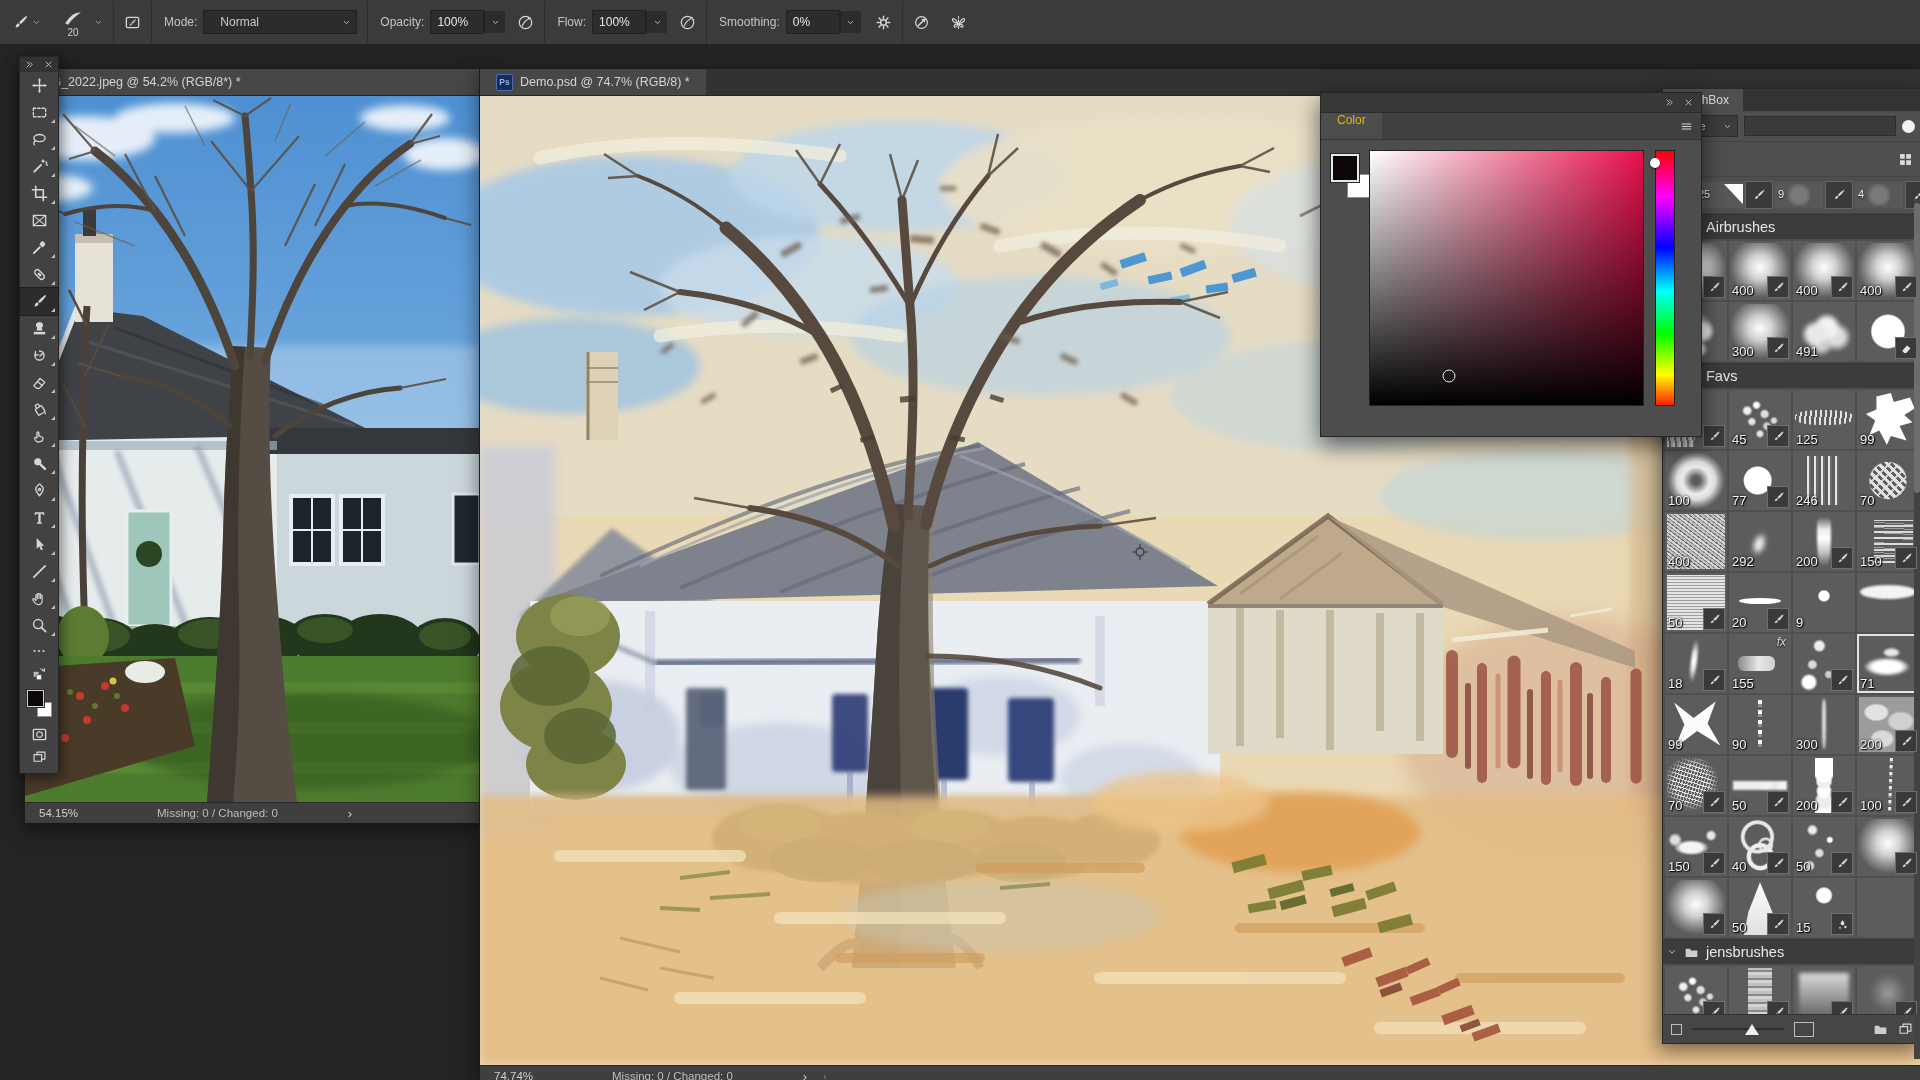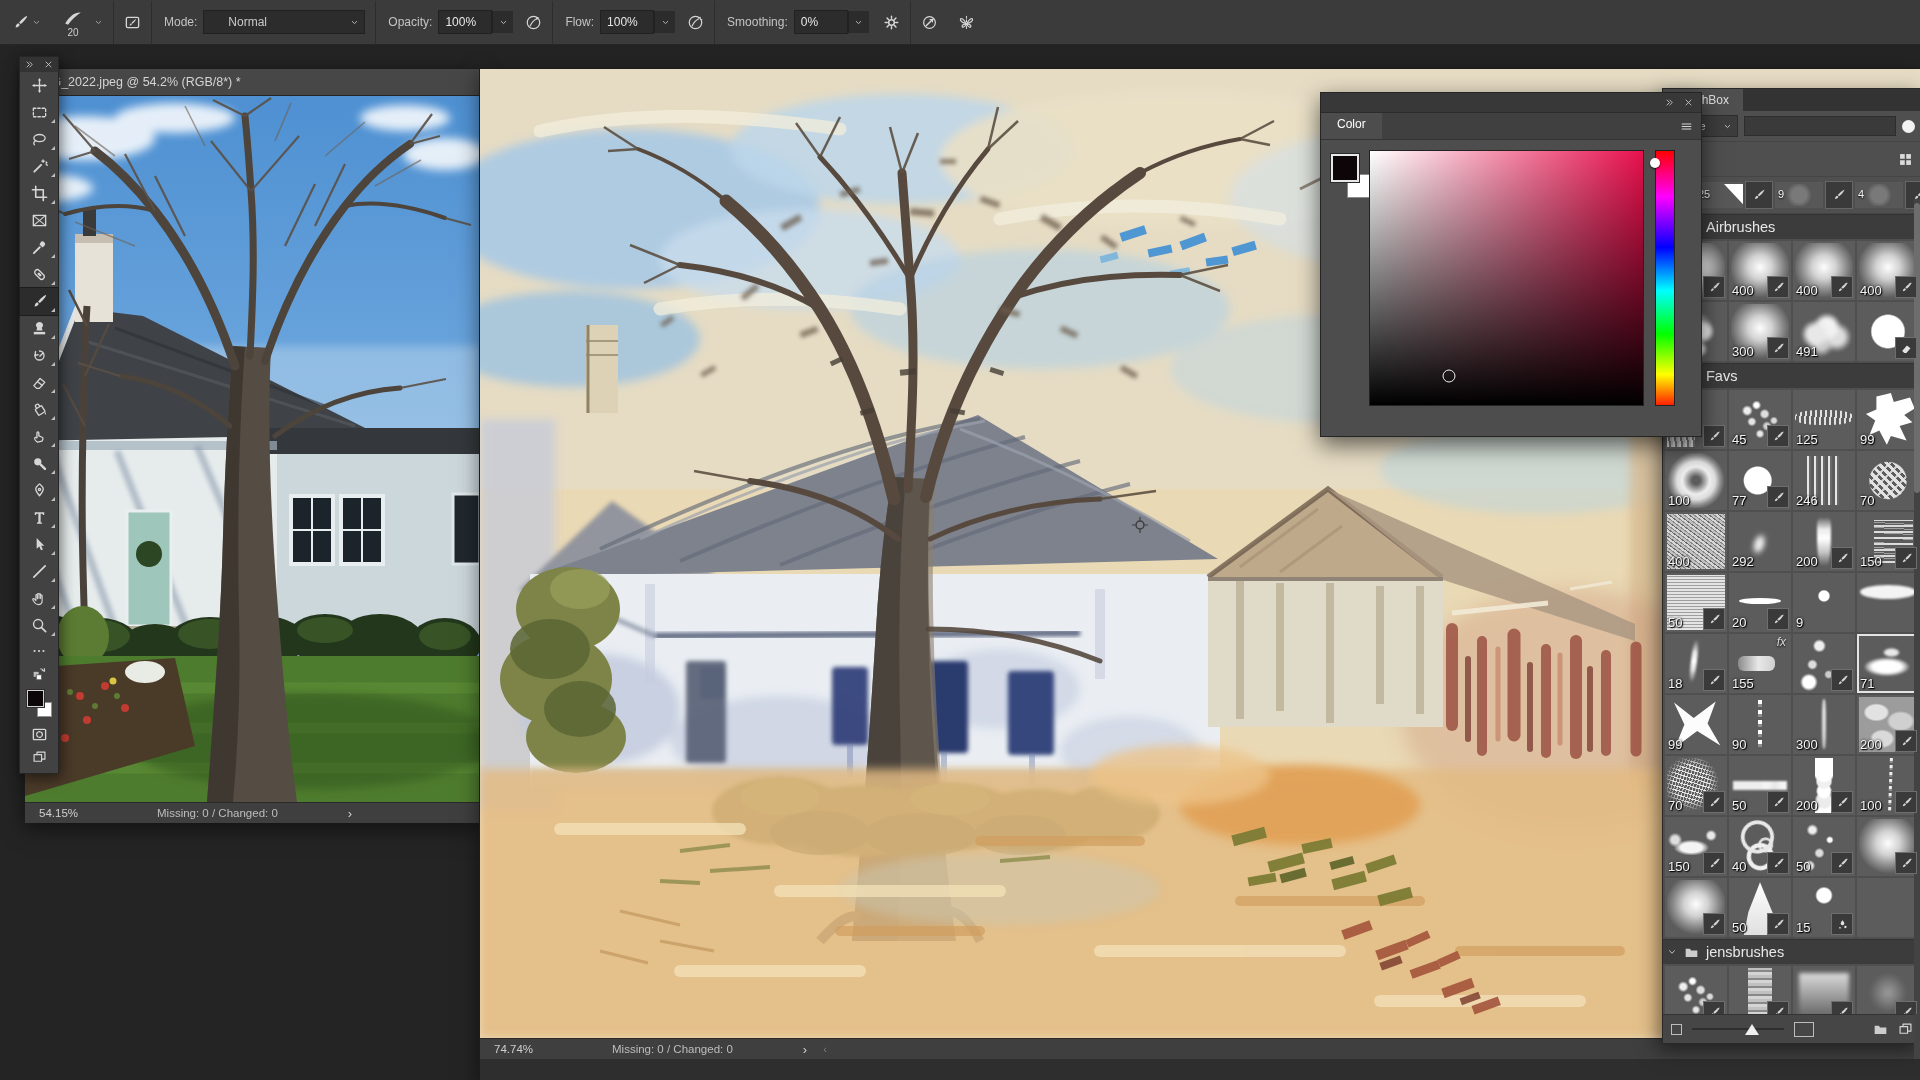--- a/index.html
+++ b/index.html
@@ -9,21 +9,21 @@
   
   #options-bar{position:absolute;left:0;top:0;width:1920px;height:44px;background:#3b3b3b;
     border-bottom:1px solid #262626;display:flex;align-items:center;font-size:12px;color:#c9c9c9;z-index:10;}
   .ob-sep{width:1px;height:43px;background:#2d2d2d;margin:0 10px;flex:none}
   .ob-ic{display:flex;align-items:center;justify-content:center;flex:none}
   .ob-chev{margin-left:3px;opacity:.8}
   .brush-preview{display:flex;flex-direction:column;align-items:center;width:36px;margin-left:14px;cursor:pointer}
   .brush-preview .num{font-size:10px;color:#cfcfcf;line-height:9px}
   .ob-label{margin:0 6px 0 2px;flex:none;color:#c4c4c4}
   .ob-select,.ob-field{display:flex;align-items:center;background:#2c2c2c;border:1px solid #212121;height:22px;flex:none}
-  .ob-select{width:136px;justify-content:space-between;padding-left:24px}
+  .ob-select{width:136px;justify-content:space-between;padding-left:16px}
   .ob-field{width:46px;padding-left:6px;color:#e6e6e6}
   .ob-dd{width:20px;height:22px;border-left:1px solid #212121;display:flex;align-items:center;justify-content:center;background:#2c2c2c;flex:none}
   
   #tools-panel{position:absolute;left:19px;top:56px;width:38px;background:#424242;border:1px solid #262626;
      box-shadow:2px 4px 14px rgba(0,0,0,.55);z-index:30;}
   .tp-head{height:15px;background:#333;display:flex;align-items:center;justify-content:space-between;padding:0 5px;}
   .tool{position:relative;height:27px;display:flex;align-items:center;justify-content:center;cursor:pointer}
   .tool.sel{background:#2c2c2c;outline:1px solid #1d1d1d;}
   .tool.sub:after{content:"";position:absolute;right:3px;bottom:3px;border-left:4px solid transparent;border-bottom:4px solid #bfbfbf;}
   .tp-foot{display:flex;flex-direction:column;align-items:center;padding:4px 0 8px;gap:7px}
@@ -41,21 +41,21 @@
   .status-info{flex:none;margin-left:40px}
   .status-chev{margin-left:70px;color:#cfcfcf;font-size:13px}
   .status-chev2{margin-left:16px;color:#7c7c7c;font-size:11px}
   .ps-icon{width:15px;height:15px;background:#1c2c50;border:1px solid #4a6cb3;border-radius:2px;color:#8ab3f0;
      font-size:8.5px;font-weight:bold;display:flex;align-items:center;justify-content:center;flex:none}
   
   #color-panel{position:absolute;left:1320px;top:92px;width:380px;height:343px;background:#4d4d4d;border:1px solid #252525;
      box-shadow:0 8px 22px rgba(0,0,0,.6);z-index:40;}
   .cp-titlebar{height:19px;background:#383838;display:flex;align-items:center;justify-content:flex-end;gap:10px;padding:0 8px;border-bottom:1px solid #2c2c2c}
   .cp-tabrow{height:26px;background:#404040;display:flex;align-items:stretch;border-bottom:1px solid #333}
-  .cp-tab{background:#4d4d4d;padding:4px 16px;display:flex;align-items:flex-start;font-size:12px;color:#ffffff}
+  .cp-tab{background:#4d4d4d;padding:12px 16px;display:flex;align-items:flex-end;font-size:12px;color:#eab308}
   .cp-menu{margin-left:auto;display:flex;align-items:center;padding-right:8px}
   .cp-body{position:relative;height:297px;}
   .cp-swatches{position:absolute;left:10px;top:14px;width:40px;height:44px}
   .cp-bg-swatch{position:absolute;right:0;bottom:0;width:22px;height:22px;border:1px solid #8a8a8a}
   .cp-fg-swatch{position:absolute;left:0;top:0;width:24px;height:24px;border:2px solid #e8e8e8;box-shadow:0 0 0 1px #2a2a2a}
   .cp-gradient{position:absolute;left:48px;top:10px;width:273px;height:254px;border:1px solid #222;cursor:crosshair}
   .cp-cursor{position:absolute;left:29%;top:88.5%;width:11px;height:11px;border:1.6px solid #f2f2f2;border-radius:50%;
      transform:translate(-50%,-50%);box-shadow:0 0 2px rgba(0,0,0,.8)}
   .cp-hue{position:absolute;left:334px;top:10px;width:18px;height:254px;border:1px solid #222;cursor:pointer;
      background:linear-gradient(to bottom,#ff0000,#ff00ff 18%,#0000ff 38%,#00ffff 55%,#00ff00 72%,#ffff00 88%,#ff2000);}
@@ -409,20 +409,26 @@
       </svg>
     </div>
     <div class="doc-status">
       <span class="zoom-field">54.15%</span>
       <span class="status-info">Missing: 0 / Changed: 0</span>
       <span class="status-chev">›</span>
     </div>
   </div>
 
   <div id="doc-main" class="doc-window" style="left:479px;top:68px;width:1441px;height:1012px">
+    <div class="doc-tabbar">
+      <div class="doc-tab">
+        <span class="ps-icon">Ps</span>
+        <span>Demo.psd @ 74.7% (RGB/8) *</span>
+      </div>
+    </div>
     <div class="doc-canvas" style="height:969px">
       <svg width="1441" height="969" viewBox="0 0 1441 969">
         <defs>
           <filter id="mb2" x="-40%" y="-40%" width="180%" height="180%">
               <feGaussianBlur stdDeviation="2"></feGaussianBlur>
             </filter>
           <filter id="mb4" x="-40%" y="-40%" width="180%" height="180%">
               <feGaussianBlur stdDeviation="5"></feGaussianBlur>
             </filter>
           <filter id="mb8" x="-60%" y="-60%" width="220%" height="220%">

